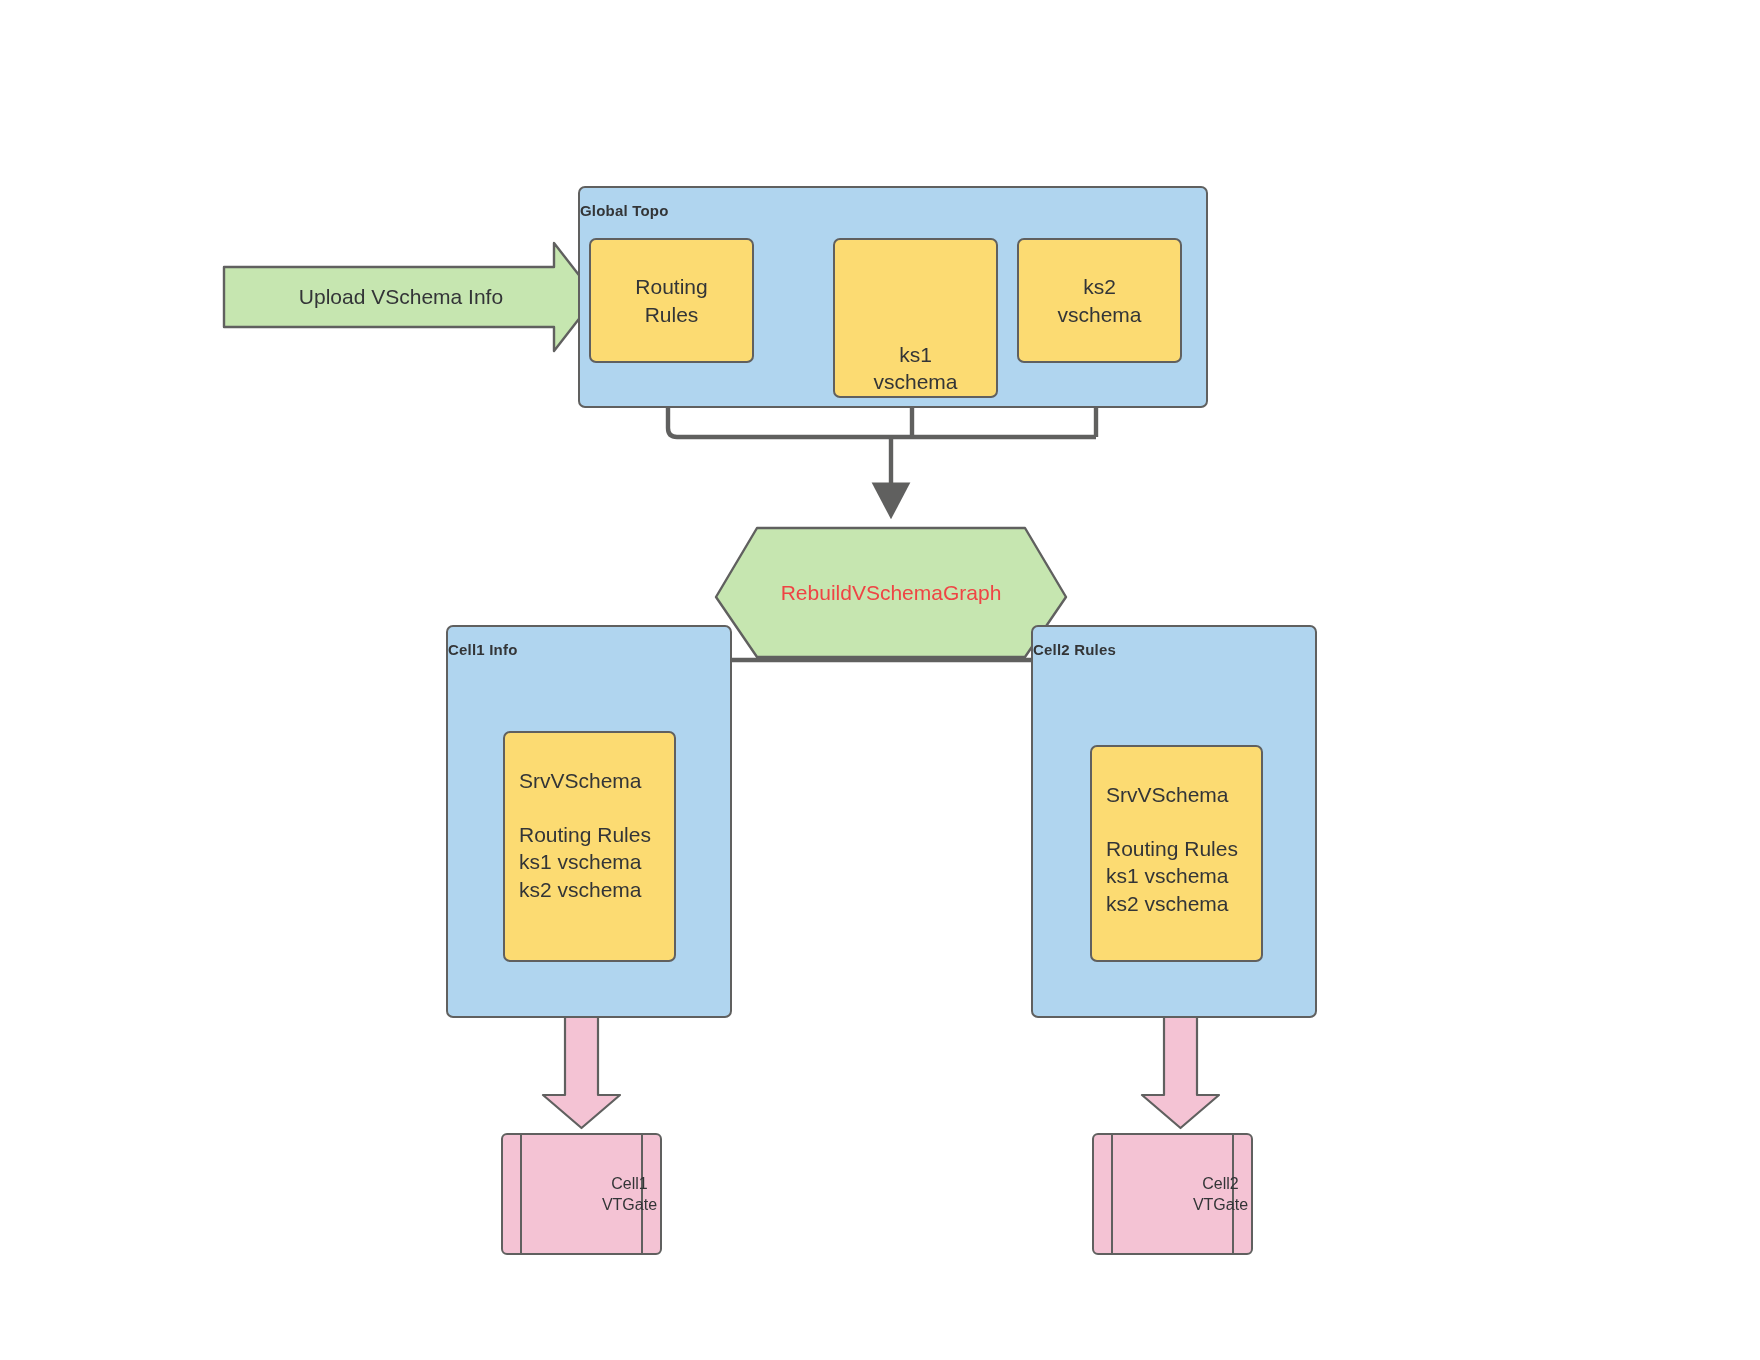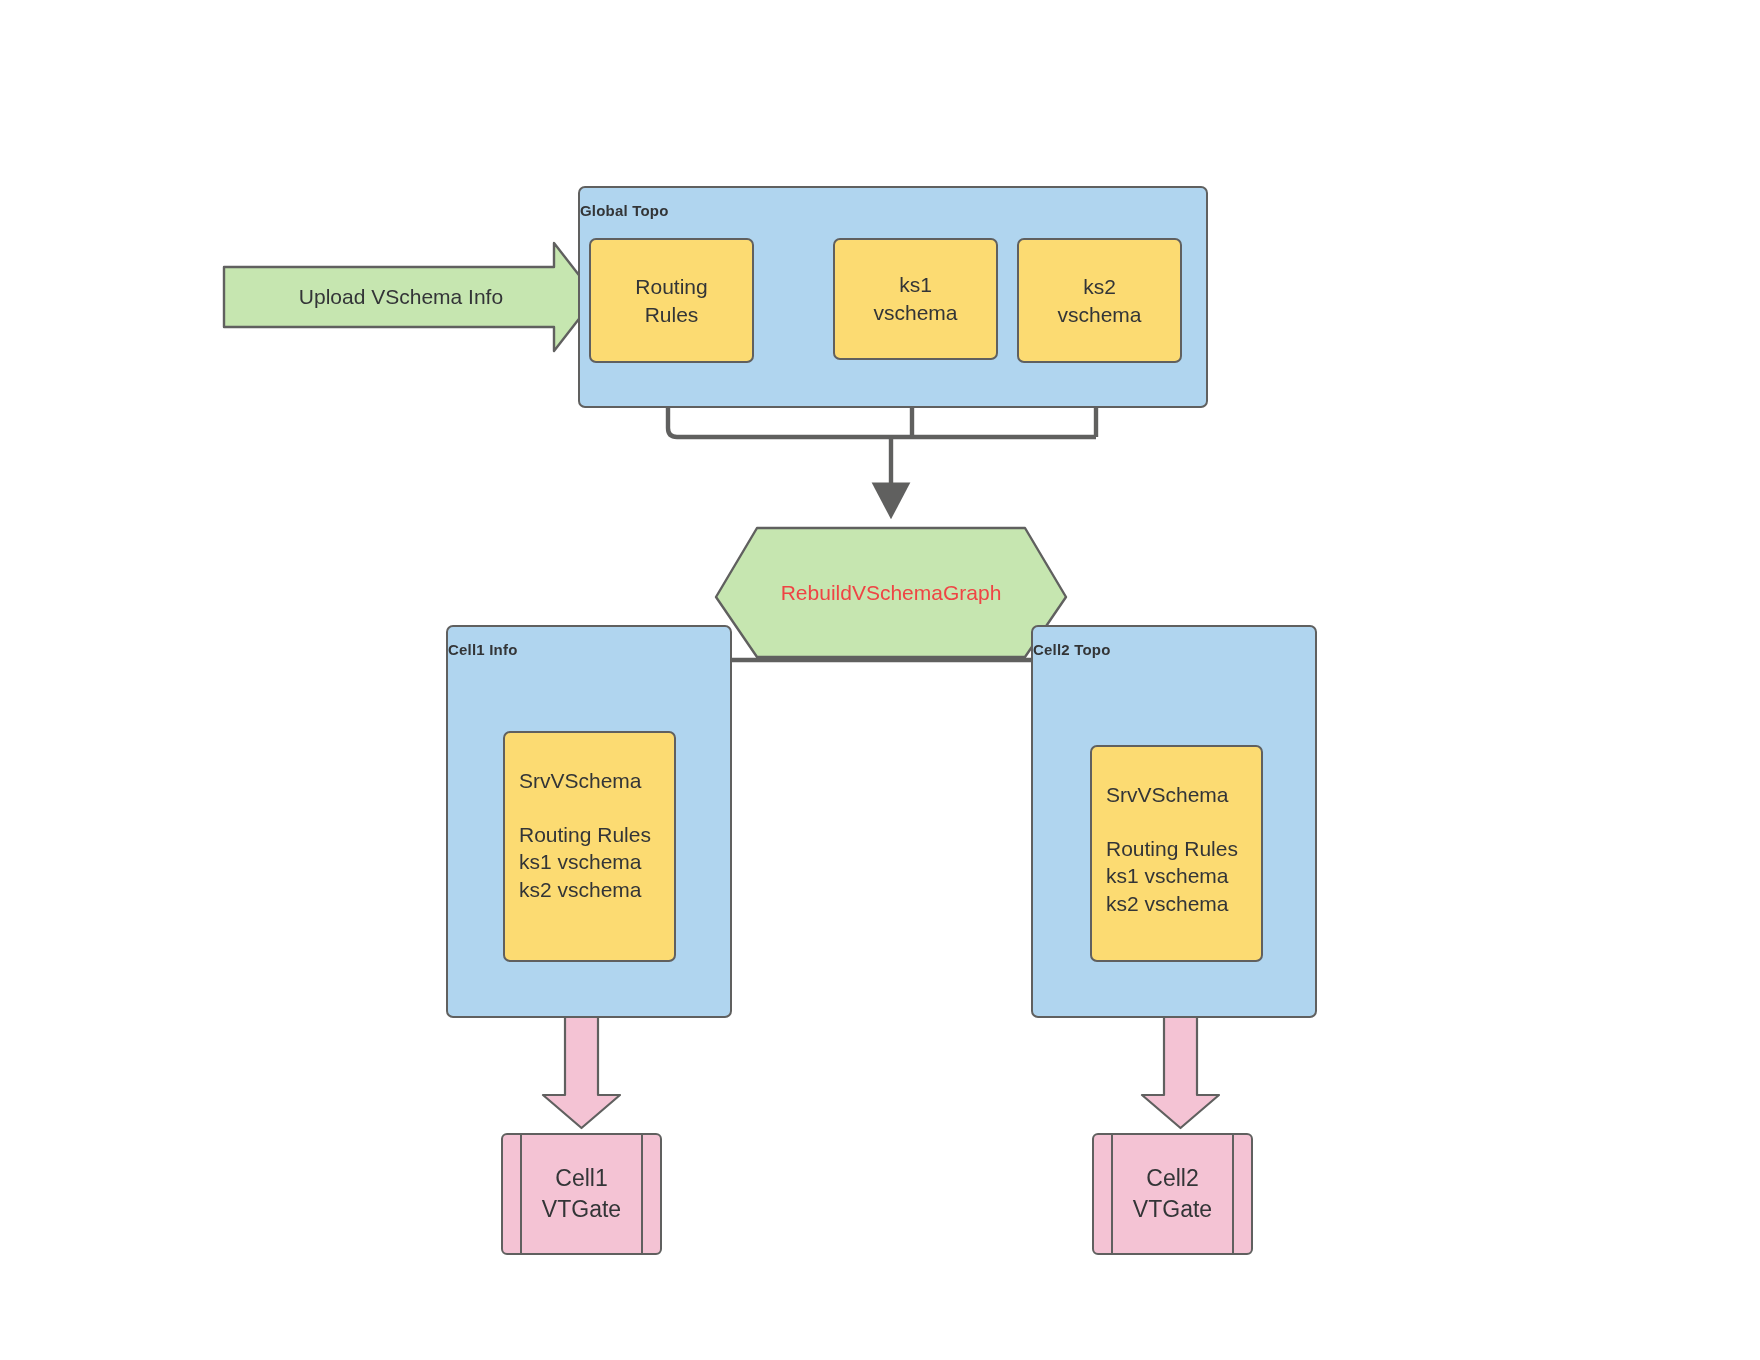--- a/index.html
+++ b/index.html
@@ -46,21 +46,21 @@
   .vtgate{
     position:absolute;border:2.2px solid #60605f;border-radius:6px;
     background:#f4c3d4;box-sizing:border-box;
   }
   .vtgate .bar{position:absolute;top:0;bottom:0;width:2.2px;background:#60605f;}
   .vtgate .bar.l{left:17px;}
   .vtgate .bar.r{right:17px;}
   .vtgate .lbl{
     position:absolute;left:0;top:0;width:100%;height:100%;
     display:flex;align-items:center;justify-content:center;text-align:center;
-    font-size:23px;color:#333537;line-height:1.34;white-space:pre-line;
+    font-size:16px;color:#333537;line-height:1.34;white-space:pre-line;padding-left:48px;
   }
 </style>
 </head>
 <body>
 
 <div id="stage">
 
   <svg id="wires" viewBox="0 0 1760 1360">
     <defs>
       <marker id="arrowGray" markerWidth="12" markerHeight="12" refX="5.2" refY="6" orient="auto" markerUnits="strokeWidth">
@@ -100,21 +100,21 @@
 
   <div class="node topo-box" style="left:578px;top:186px;width:630px;height:222px;">
     <div class="topo-title">Global Topo</div>
   </div>
 
   <div class="node yellow-box" style="left:589px;top:238px;width:165px;height:125px;justify-content:center;">
     <span class="yb-lines">Routing
 Rules</span>
   </div>
 
-  <div class="node yellow-box" style="left:833px;top:238px;width:165px;height:122px;">
+  <div class="node yellow-box" style="left:833px;top:238px;width:165px;height:160px;align-items:flex-end;">
     <span class="yb-lines">ks1
 vschema</span>
   </div>
 
   <div class="node yellow-box" style="left:1017px;top:238px;width:165px;height:125px;">
     <span class="yb-lines">ks2
 vschema</span>
   </div>
 
   <div class="green-arrow" style="left:224px;top:267px;width:372px;height:60px;padding-left:16px;">
@@ -140,21 +140,21 @@
   </div>
 
   <div class="vtgate" style="left:501px;top:1133px;width:161px;height:122px;">
     <div class="bar l"></div>
     <div class="bar r"></div>
     <div class="lbl">Cell1
 VTGate</div>
   </div>
 
   <div class="node topo-box" style="left:1031px;top:625px;width:286px;height:393px;">
-    <div class="topo-title">Cell2 Topo</div>
+    <div class="topo-title">Cell2 Rules</div>
   </div>
 
   <div class="node yellow-box leftalign" style="left:1090px;top:745px;width:173px;height:217px;">
     <div style="display:block;">
       <div>SrvVSchema</div>
       <div style="height:26px;"></div>
       <div class="yb-lines">Routing Rules
 ks1 vschema
 ks2 vschema</div>
     </div>

